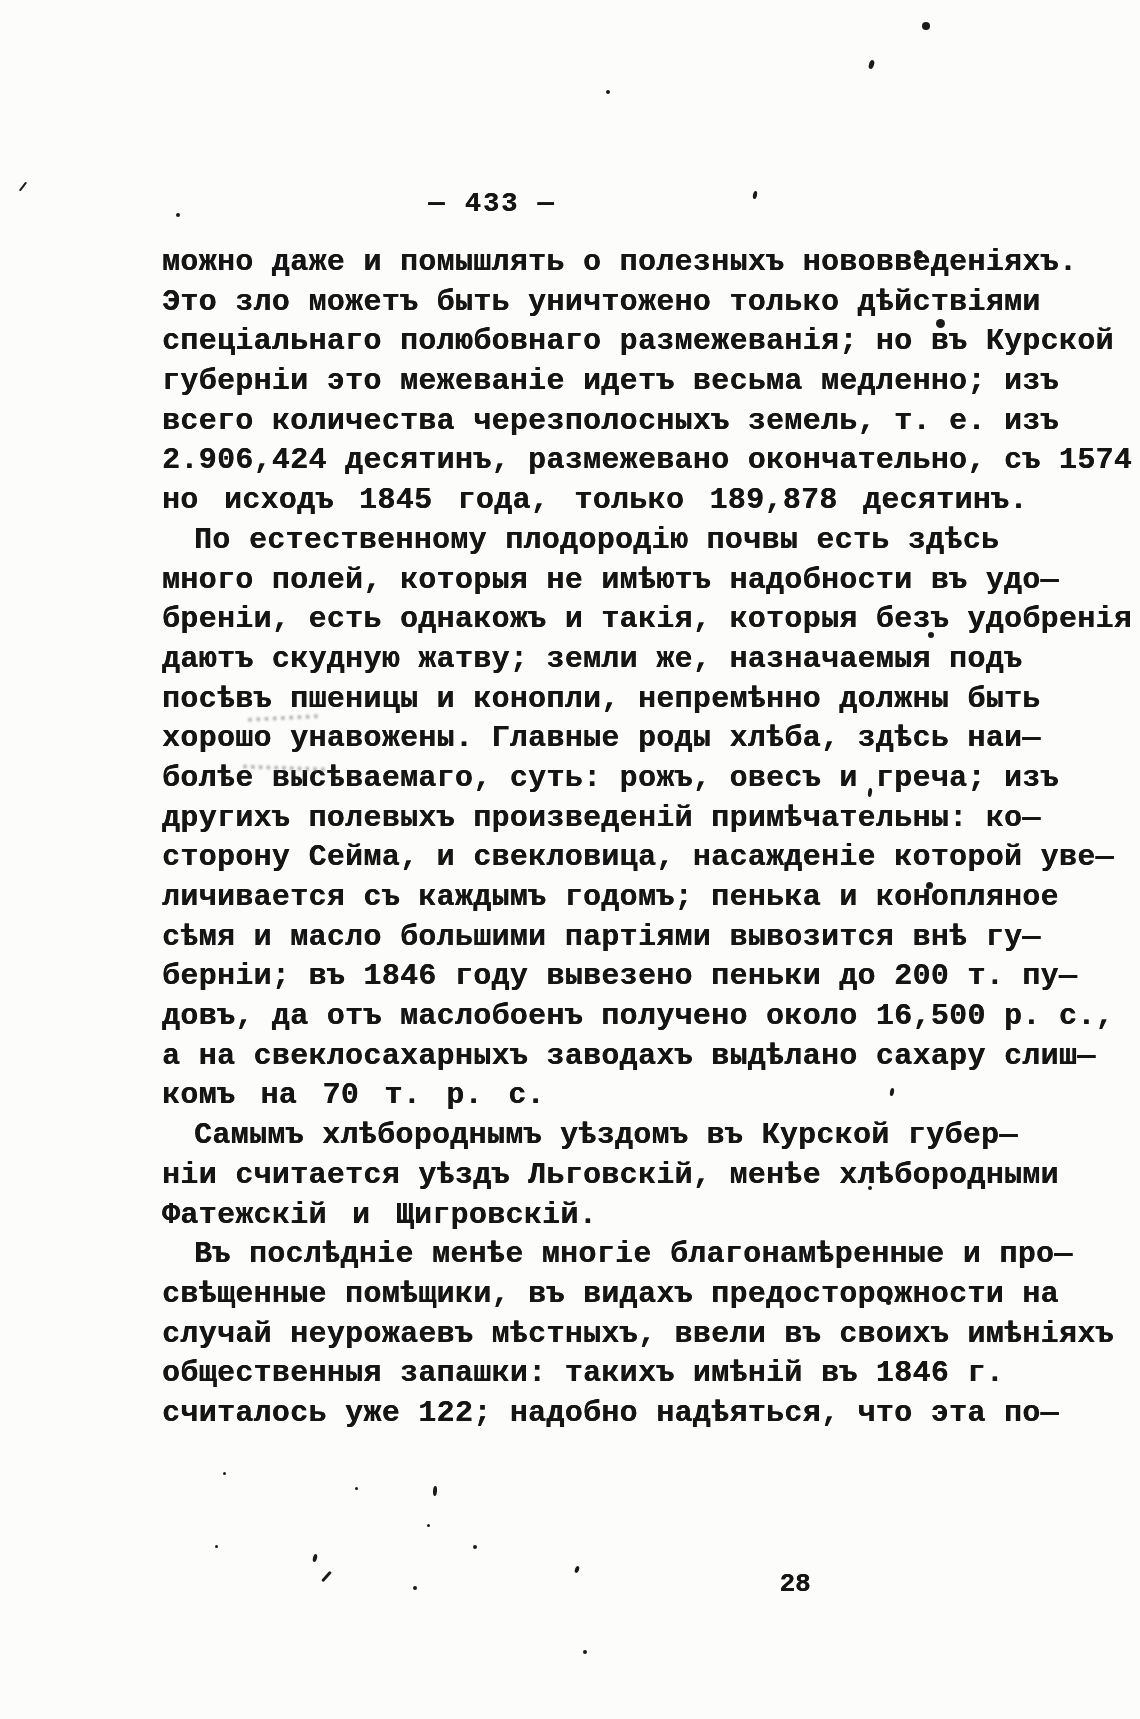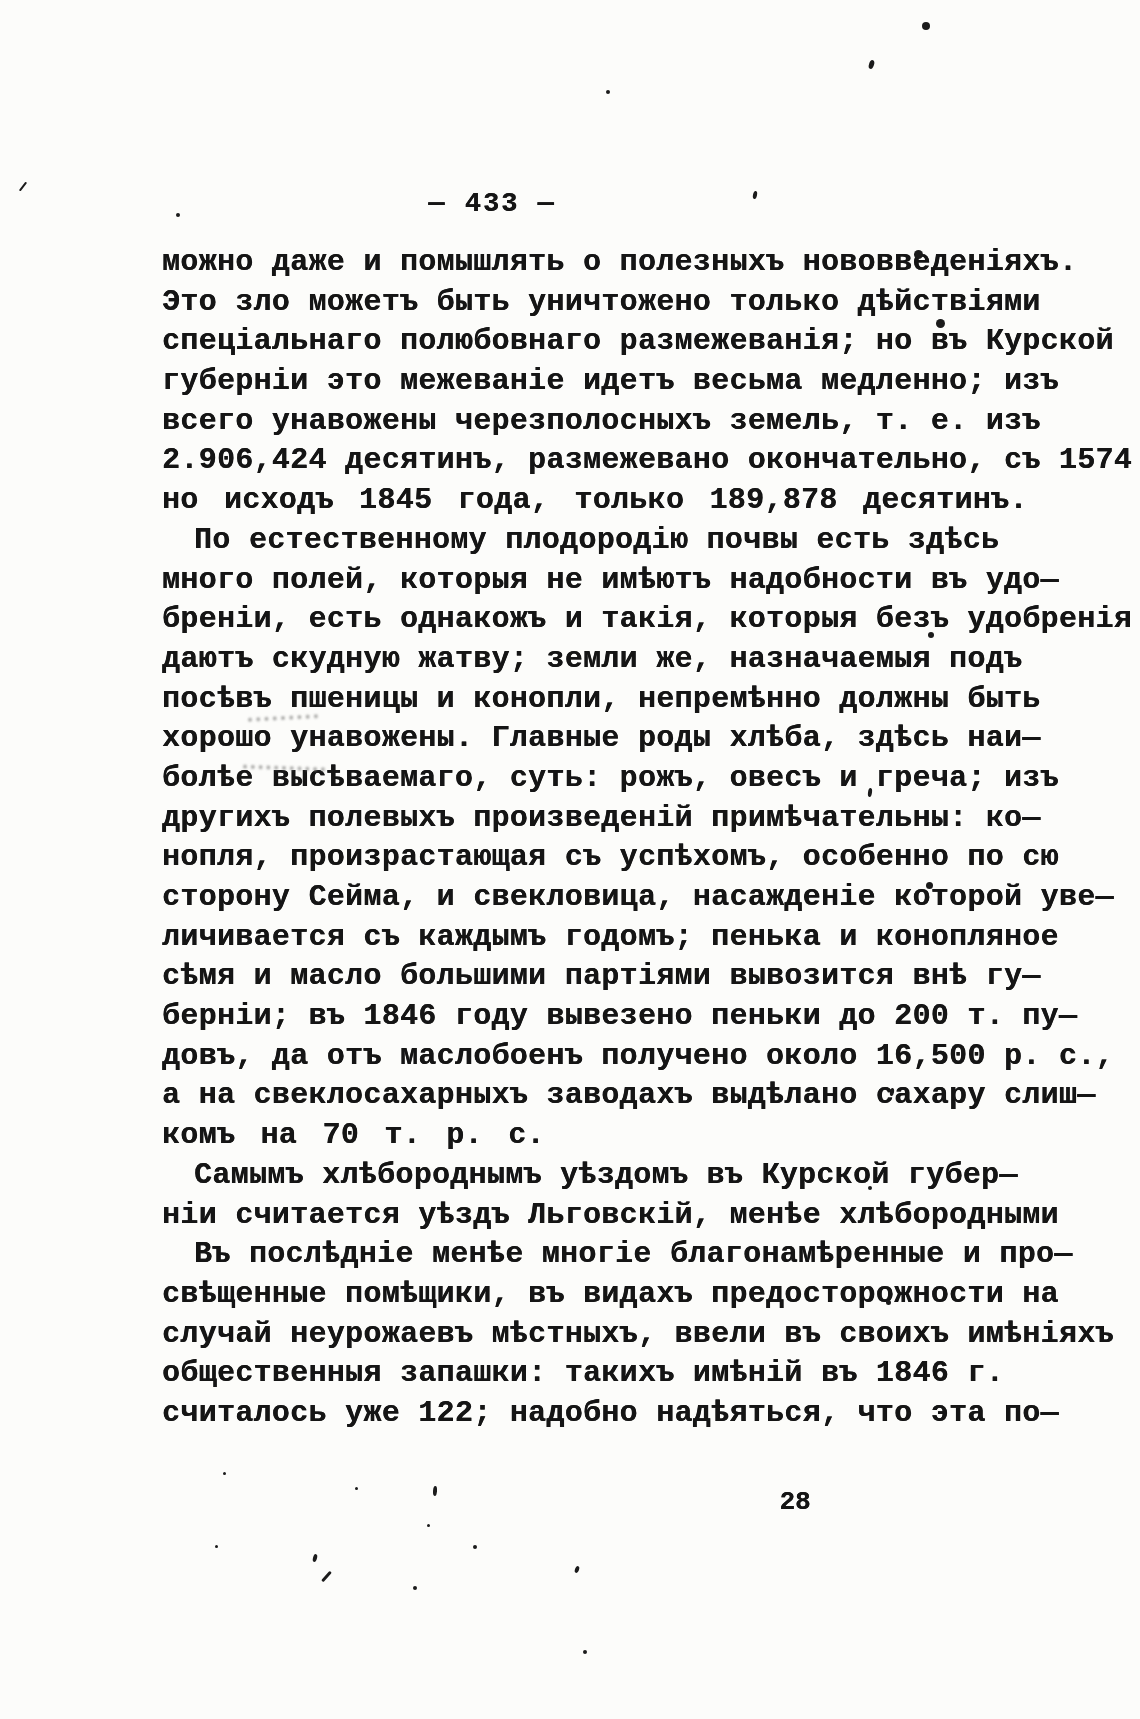--- a/index.html
+++ b/index.html
@@ -38,21 +38,21 @@
     text-shadow: 0.3px 0 0 currentColor;
   }
   .line.indent { padding-left: 32px; }
   .line.end {
     text-align: left;
     text-align-last: left;
     word-spacing: 7px;
   }
   .signature {
     position: absolute;
-    left: 773px; top: 1487px; width: 44px;
+    left: 773px; top: 1569px; width: 44px;
     font-size: 26px; font-weight: 700;
     text-align: center;
     text-shadow: 0.3px 0 0 currentColor;
   }
   .speck { position: absolute; background: #1b1b1b; border-radius: 50%; }
   .tick  { position: absolute; background: #1b1b1b; border-radius: 2px; }
   .smudge {
     position: absolute;
     border-top: 4px dotted #8f8f8d;
     filter: blur(0.8px);
@@ -64,41 +64,41 @@
 
 <div class="page">
 
   <div class="header">— 433 —</div>
 
   <div class="textblock">
     <div class="line">можно даже и помышлять о полезныхъ нововведеніяхъ.</div>
     <div class="line">Это зло можетъ быть уничтожено только дѣйствіями</div>
     <div class="line">спеціальнаго полюбовнаго размежеванія; но въ Курской</div>
     <div class="line">губерніи это межеваніе идетъ весьма медленно; изъ</div>
-    <div class="line">всего унавожены черезполосныхъ земель, т. е. изъ</div>
+    <div class="line">всего количества черезполосныхъ земель, т. е. изъ</div>
     <div class="line">2.906,424 десятинъ, размежевано окончательно, съ 1574</div>
     <div class="line end">но исходъ 1845 года, только 189,878 десятинъ.</div>
     <div class="line indent">По естественному плодородію почвы есть здѣсь</div>
     <div class="line">много полей, которыя не имѣютъ надобности въ удо—</div>
     <div class="line">бреніи, есть однакожъ и такія, которыя безъ удобренія</div>
     <div class="line">даютъ скудную жатву; земли же, назначаемыя подъ</div>
     <div class="line">посѣвъ пшеницы и конопли, непремѣнно должны быть</div>
     <div class="line">хорошо унавожены. Главные роды хлѣба, здѣсь наи—</div>
     <div class="line">болѣе высѣваемаго, суть: рожъ, овесъ и греча; изъ</div>
     <div class="line">другихъ полевыхъ произведеній примѣчательны: ко—</div>
-    <div class="line">нопля, произрастающая съ успѣхомъ, особенно по сю</div>
     <div class="line">сторону Сейма, и свекловица, насажденіе которой уве—</div>
     <div class="line">личивается съ каждымъ годомъ; пенька и конопляное</div>
     <div class="line">сѣмя и масло большими партіями вывозится внѣ гу—</div>
     <div class="line">берніи; въ 1846 году вывезено пеньки до 200 т. пу—</div>
     <div class="line">довъ, да отъ маслобоенъ получено около 16,500 р. с.,</div>
     <div class="line">а на свеклосахарныхъ заводахъ выдѣлано сахару слиш—</div>
     <div class="line end">комъ на 70 т. р. с.</div>
     <div class="line indent">Самымъ хлѣбороднымъ уѣздомъ въ Курской губер—</div>
     <div class="line">ніи считается уѣздъ Льговскій, менѣе хлѣбородными</div>
+    <div class="line end">Фатежскій и Щигровскій.</div>
     <div class="line indent">Въ послѣдніе менѣе многіе благонамѣренные и про—</div>
     <div class="line">свѣщенные помѣщики, въ видахъ предосторожности на</div>
     <div class="line">случай неурожаевъ мѣстныхъ, ввели въ своихъ имѣніяхъ</div>
     <div class="line">общественныя запашки: такихъ имѣній въ 1846 г.</div>
     <div class="line">считалось уже 122; надобно надѣяться, что эта по—</div>
   </div>
 
   <div class="signature">28</div>
 
   <div class="smudge" style="left:248px; top:716px; width:70px; transform:rotate(-3deg);"></div>

